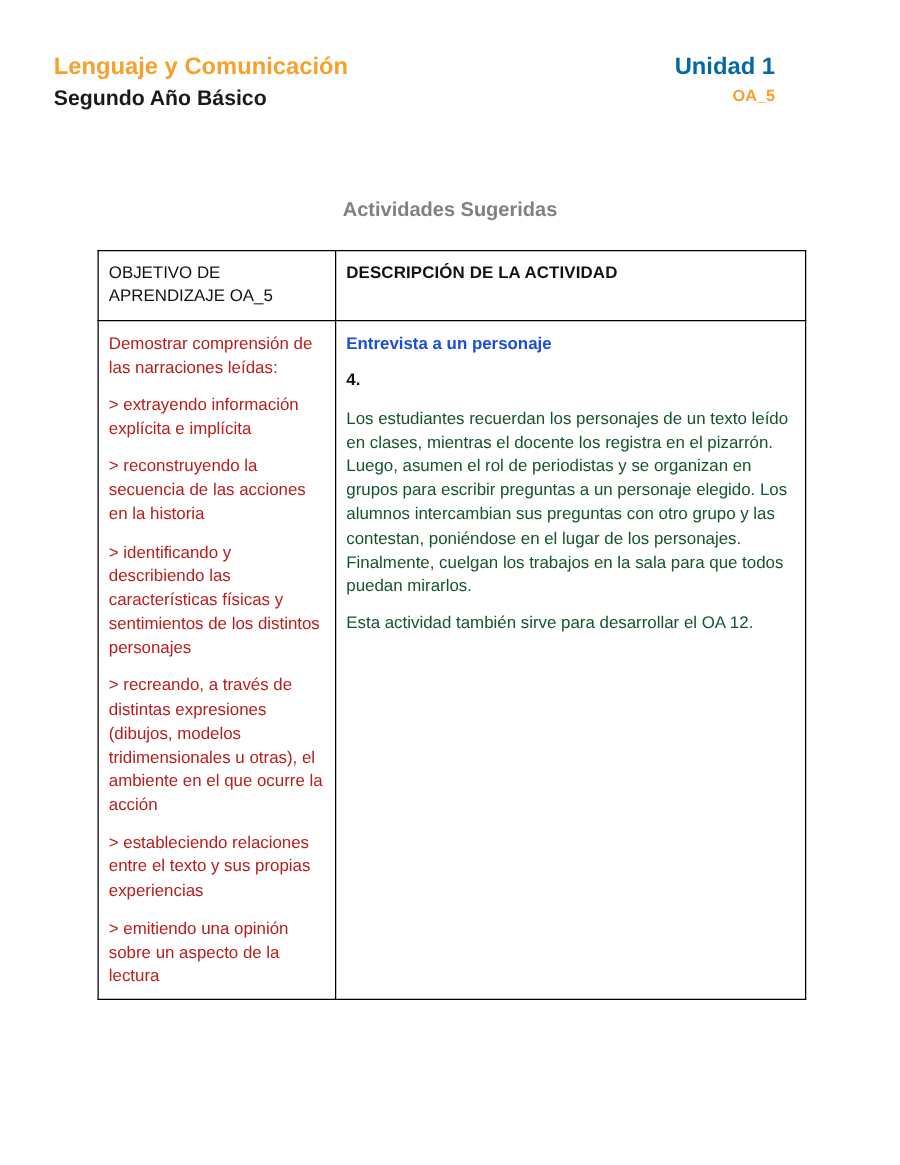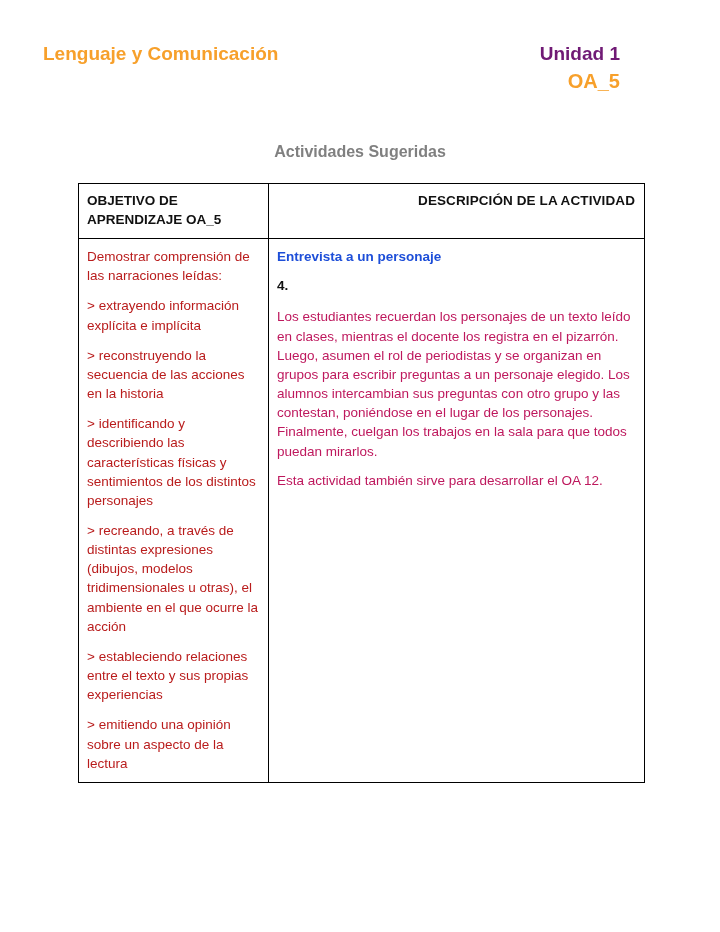--- a/index.html
+++ b/index.html
@@ -27,35 +27,35 @@
   }
   .grade-title {
     color: #1a1a1a;
     font-size: 17px;
     font-weight: bold;
     line-height: 1.2;
     margin-top: 3px;
   }
   .header-right { text-align: right; }
   .unit-label {
-    color: #701a75;
+    color: #0369a1;
     font-size: 19px;
     font-weight: bold;
     line-height: 1.2;
   }
   .oa-label {
     color: #F7A02B;
-    font-size: 20px;
+    font-size: 13px;
     font-weight: bold;
     line-height: 1.2;
     margin-top: 3px;
   }
 
   .page-title {
-    margin-top: 50px;
+    margin-top: 71px;
     text-align: center;
     color: #808080;
     font-size: 16px;
     font-weight: bold;
   }
 
   table.activities-table {
     border-collapse: collapse;
     table-layout: fixed;
     width: 567px;
@@ -65,51 +65,52 @@
   table.activities-table td {
     border: 1px solid #000000;
     vertical-align: top;
     padding: 7px 9px 9px 8px;
     font-size: 13.5px;
     line-height: 1.42;
   }
   th.obj-col {
     width: 190px;
     text-align: left;
-    font-weight: bold;
+    font-weight: normal;
     color: #111111;
     margin-left: 36px;
   }
   th.act-col {
-    text-align: right;
+    text-align: left;
     font-weight: bold;
     color: #111111;
     letter-spacing: 0.1px;
   }
   td.obj-cell p {
     font-weight: normal;
     color: #b91c1c;
     margin-top: 11px;
   }
   td.obj-cell p:first-child { margin-top: 1px; }
-  td.act-cell p { margin-top: 10px; color: #be185d; }
+  td.act-cell p { margin-top: 10px; color: #14532d; }
   td.act-cell p:first-child { margin-top: 1px; }
   td.act-cell .act-title { font-weight: bold; color: #1d4ed8; }
   td.act-cell .act-number { font-weight: bold; color: #111111; }
   td.act-cell .act-desc { margin-top: 12px; }
   td.act-cell .act-note { }
 </style>
 </head>
 <body>
 
 <div class="page">
 
   <div class="doc-header">
     <div class="header-left">
       <div class="subject-title">Lenguaje y Comunicación</div>
+      <div class="grade-title">Segundo Año Básico</div>
     </div>
     <div class="header-right">
       <div class="unit-label">Unidad 1</div>
       <div class="oa-label">OA_5</div>
     </div>
   </div>
 
   <div class="page-title">Actividades Sugeridas</div>
 
   <table class="activities-table">

